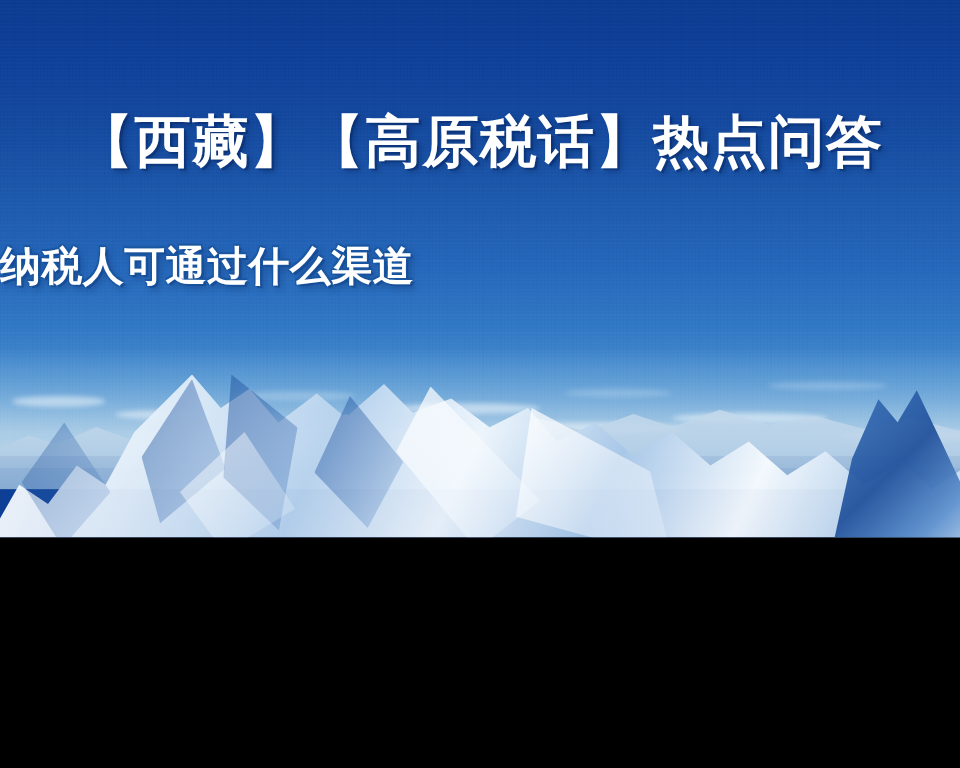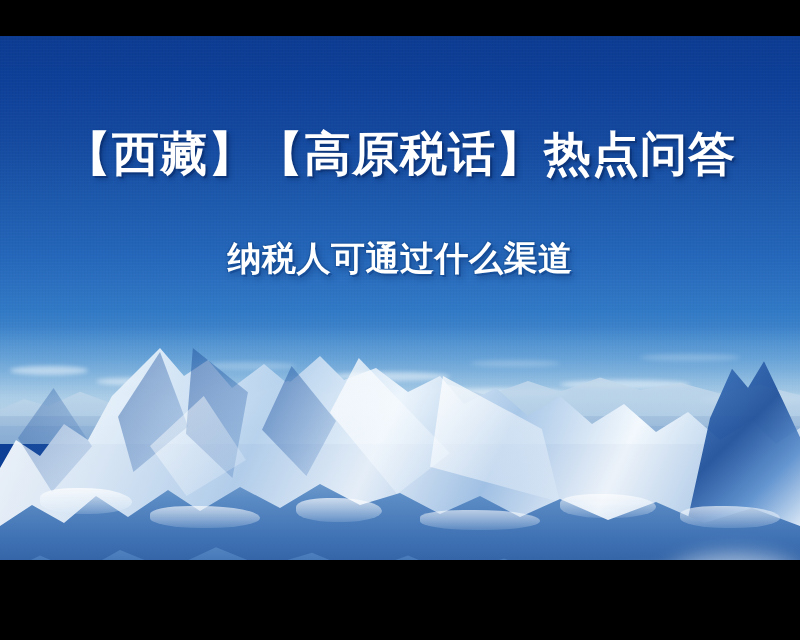--- a/index.html
+++ b/index.html
@@ -7,24 +7,23 @@
     padding: 0;
     background: #000;
   }
   body {
     font-family: "Liberation Sans", "DejaVu Sans", sans-serif;
   }
 
   #poster {
     position: relative;
     width: 800px;
-    height: 524px;
+    height: 448px;
     overflow: hidden;
     background: #0d3f96;
-    margin-top: 36px;
   }
 
   
   .sky {
     position: absolute;
     left: 0; top: 0;
     width: 800px;
     height: 380px;
     background: linear-gradient(to bottom,
         #0c3b92 0%,
@@ -236,21 +235,21 @@
     text-shadow:
        2px 2px 0 rgba(8,44,110,.55),
        3px 3px 5px rgba(4,30,80,.40);
     white-space: nowrap;
   }
 
   .subtitle {
     position: absolute;
     left: 0; top: 200px;
     width: 800px;
-    text-align: center;
+    text-align: left;
     color: #ffffff;
     font-size: 34px;
     font-weight: bold;
     line-height: 1.30;
     letter-spacing: .5px;
     text-shadow:
       -1px -1px 0 rgba(26,86,160,.85),
        1px -1px 0 rgba(26,86,160,.85),
       -1px  1px 0 rgba(26,86,160,.85),
        2px  2px 0 rgba(20,72,145,.75),

